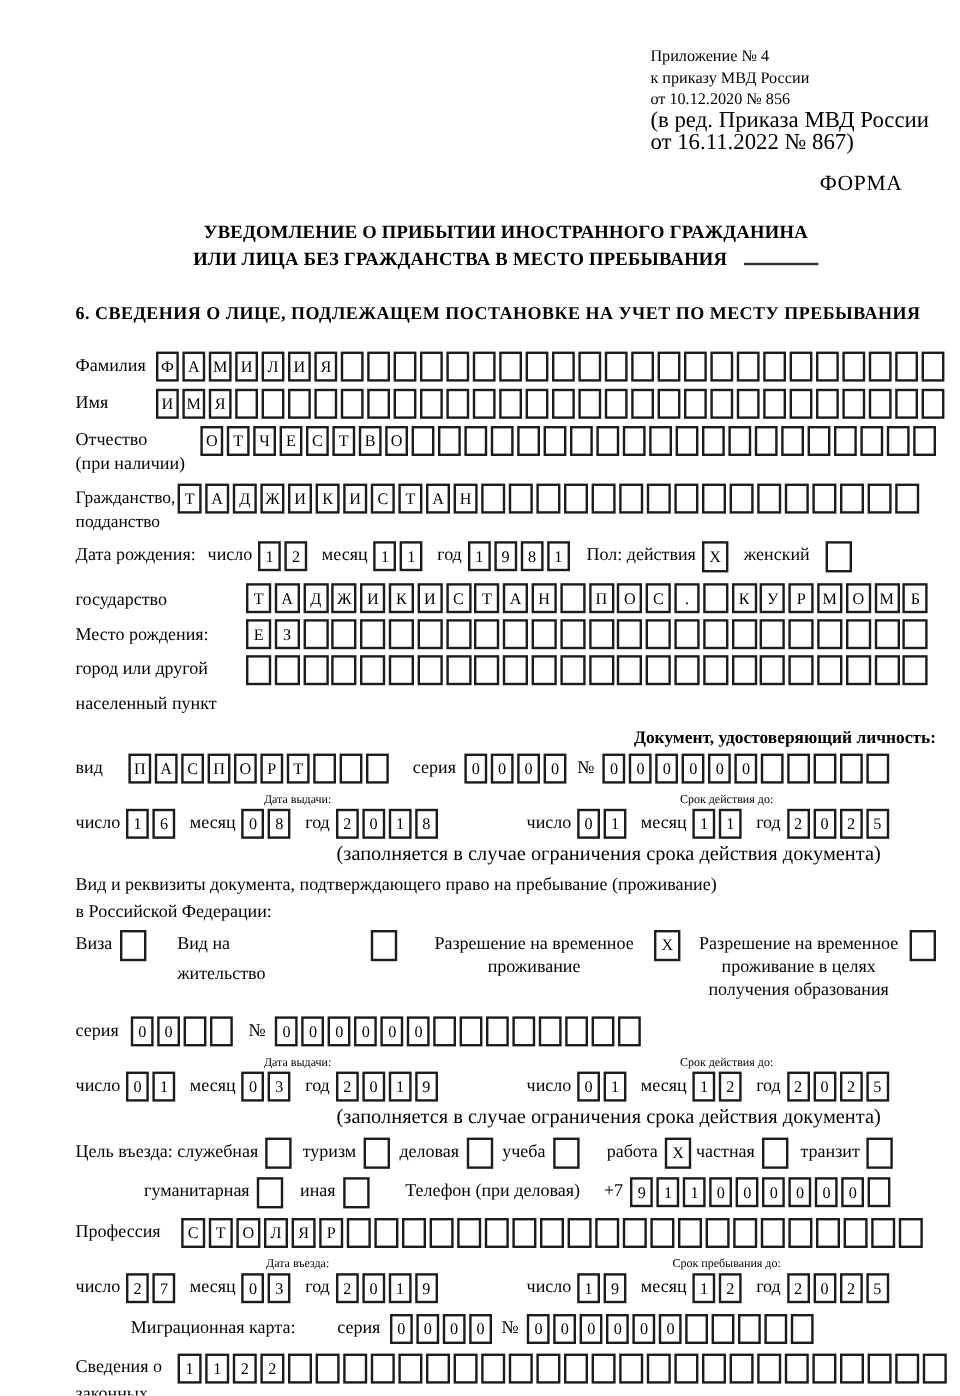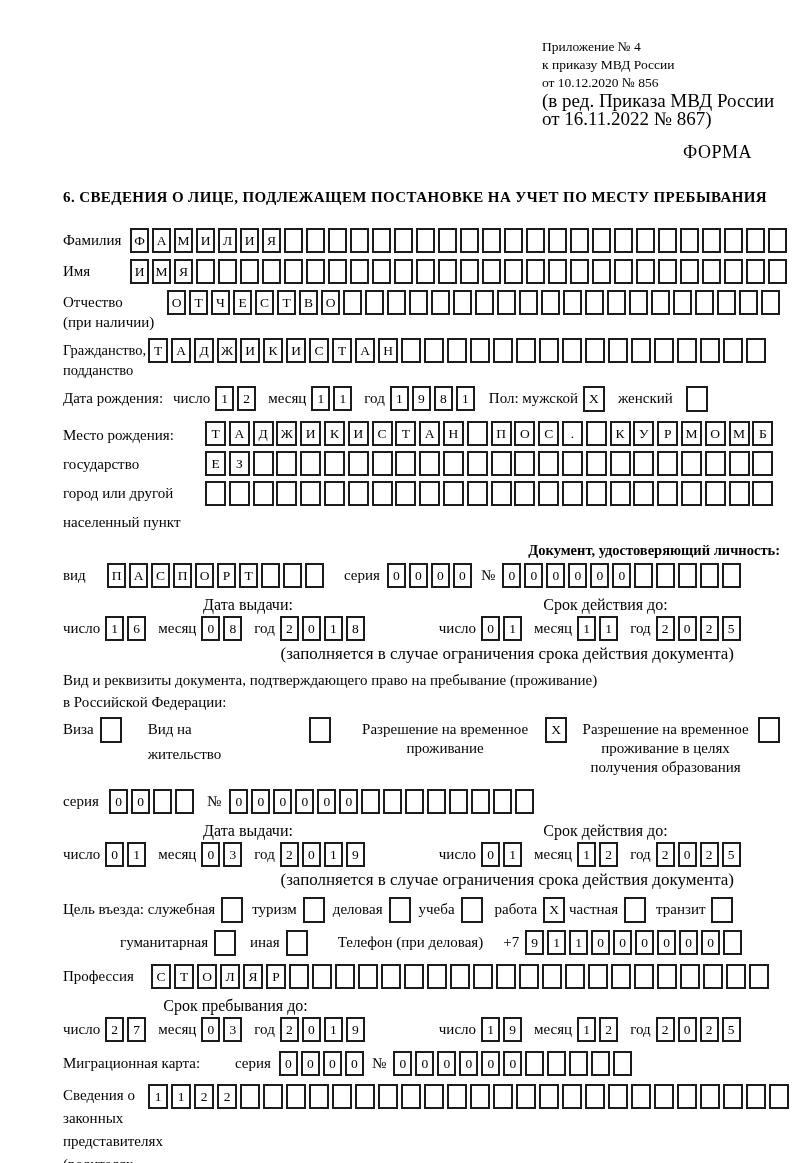--- a/index.html
+++ b/index.html
@@ -26,21 +26,21 @@
   .cell{
     flex:none;width:19px;height:25px;margin-right:3px;box-sizing:border-box;
     border:2px solid #1c1c1c;display:flex;align-items:center;justify-content:center;
     font-size:13.5px;background:#fff;
   }
   .cells-md .cell{width:20px;}
   .cells-lg .cell{width:21px;margin-right:2.8px;}
   .cb{display:flex;flex:none;}
   .cb .cell{width:22px;height:26px;margin-right:0;}
 
-  .dual-head{display:flex;font-size:16px;margin-top:8px;}
+  .dual-head{display:flex;font-size:10px;margin-top:8px;}
   .dh-left{width:370px;text-align:center;}
   .dh-right{width:345px;text-align:center;}
   .dg{display:flex;align-items:center;flex:none;}
   .dg .t{margin:0 5px 0 0;line-height:25px;}
   .dg .cells{margin-right:9px;}
   .note-r{font-size:17px;text-align:right;padding-right:46px;margin-top:3px;}
 
   .doc-head{font-weight:bold;text-align:right;font-size:14.5px;margin-top:5px;}
 
   .opt-label{line-height:25px;margin-right:6px;}
@@ -57,20 +57,24 @@
 
   <div class="req">
     <div>Приложение № 4</div>
     <div>к приказу МВД России</div>
     <div>от 10.12.2020 № 856</div>
     <div class="small">(в ред. Приказа МВД России</div>
     <div class="small">от 16.11.2022 № 867)</div>
   </div>
   <div class="forma">ФОРМА</div>
 
+  <div class="title">
+    <div>УВЕДОМЛЕНИЕ О ПРИБЫТИИ ИНОСТРАННОГО ГРАЖДАНИНА</div>
+    <div><span>ИЛИ ЛИЦА БЕЗ ГРАЖДАНСТВА В МЕСТО ПРЕБЫВАНИЯ</span><span class="blank-line"></span></div>
+  </div>
 
   <div class="sec-head">6. СВЕДЕНИЯ О ЛИЦЕ, ПОДЛЕЖАЩЕМ ПОСТАНОВКЕ НА УЧЕТ ПО МЕСТУ ПРЕБЫВАНИЯ</div>
 
   <div class="row" style="margin-top:22px;">
     <span class="lbl" style="width:67px;">Фамилия</span>
     <span class="cells">
         <span class="cell">Ф</span>
         <span class="cell">А</span>
         <span class="cell">М</span>
         <span class="cell">И</span>
@@ -226,34 +230,34 @@
           <span class="cell">1</span>
         </span>
       <span class="t">год</span>
       <span class="cells">
           <span class="cell">1</span>
           <span class="cell">9</span>
           <span class="cell">8</span>
           <span class="cell">1</span>
         </span>
     </span>
-    <span class="lbl" style="margin-left:2px;">Пол: мужской</span>
+    <span class="lbl" style="margin-left:2px;">Пол: действия</span>
     <span class="cb" style="margin-left:5px;">
         <span class="cell">X</span>
       </span>
     <span class="lbl" style="margin-left:13px;">женский</span>
     <span class="cb" style="margin-left:13px;">
         <span class="cell"></span>
       </span>
   </div>
 
   <div class="row" style="margin-top:9px;">
     <span class="lbl2" style="width:142px;line-height:29px;padding-top:0;">
+      <div>государство</div>
       <div>Место рождения:</div>
-      <div>государство</div>
       <div>город или другой</div>
       <div>населенный пункт</div>
     </span>
     <span>
       <div class="cells cells-lg" style="margin-bottom:5px;">
           <span class="cell">Т</span>
           <span class="cell">А</span>
           <span class="cell">Д</span>
           <span class="cell">Ж</span>
           <span class="cell">И</span>
@@ -413,21 +417,21 @@
           <span class="cell">2</span>
           <span class="cell">5</span>
         </span>
     </span>
   </div>
   <div class="note-r">(заполняется в случае ограничения срока действия документа)</div>
 
   <div style="margin-top:8px;">Вид и реквизиты документа, подтверждающего право на пребывание (проживание)</div>
   <div style="margin-top:5px;">в Российской Федерации:</div>
 
-  <div class="row" style="margin-top:6px;">
+  <div class="row" style="margin-top:6px;justify-content:flex-end;">
     <span class="opt-label">Виза</span>
     <span class="cb">
         <span class="cell"></span>
       </span>
     <span class="opt-label" style="margin-left:26px;">Вид на жительство</span>
     <span class="cb" style="margin-left:40px;">
         <span class="cell"></span>
       </span>
     <span class="opt-center" style="width:198px;margin-left:20px;">
       <div>Разрешение на временное</div>
@@ -529,21 +533,21 @@
         <span class="cell"></span>
       </span>
     <span class="opt-label" style="margin-left:8px;">деловая</span>
     <span class="cb">
         <span class="cell"></span>
       </span>
     <span class="opt-label" style="margin-left:8px;">учеба</span>
     <span class="cb">
         <span class="cell"></span>
       </span>
-    <span class="opt-label" style="margin-left:12px;">работа</span>
+    <span class="opt-label" style="margin-left:23px;">работа</span>
     <span class="cb">
         <span class="cell">X</span>
       </span>
     <span class="opt-label" style="margin-left:4px;">частная</span>
     <span class="cb">
         <span class="cell"></span>
       </span>
     <span class="opt-label" style="margin-left:10px;">транзит</span>
     <span class="cb">
         <span class="cell"></span>
@@ -602,20 +606,21 @@
         <span class="cell"></span>
         <span class="cell"></span>
         <span class="cell"></span>
         <span class="cell"></span>
         <span class="cell"></span>
         <span class="cell"></span>
       </span>
   </div>
 
   <div class="dual-head">
+    <div class="dh-left">Дата въезда:</div>
     <div class="dh-right">Срок пребывания до:</div>
   </div>
   <div class="row" style="margin-top:2px;">
     <span class="dg">
       <span class="t">число</span>
       <span class="cells">
           <span class="cell">2</span>
           <span class="cell">7</span>
         </span>
       <span class="t">месяц</span>
@@ -645,21 +650,21 @@
       <span class="t">год</span>
       <span class="cells">
           <span class="cell">2</span>
           <span class="cell">0</span>
           <span class="cell">2</span>
           <span class="cell">5</span>
         </span>
     </span>
   </div>
 
-  <div class="row" style="margin-top:9px;">
+  <div class="row" style="margin-top:9px;margin-left:46px;">
     <span class="lbl" style="width:172px;">Миграционная карта:</span>
     <span class="lbl" style="margin-right:8px;">серия</span>
     <span class="cells">
         <span class="cell">0</span>
         <span class="cell">0</span>
         <span class="cell">0</span>
         <span class="cell">0</span>
       </span>
     <span class="lbl" style="margin:0 7px 0 5px;">№</span>
     <span class="cells">

